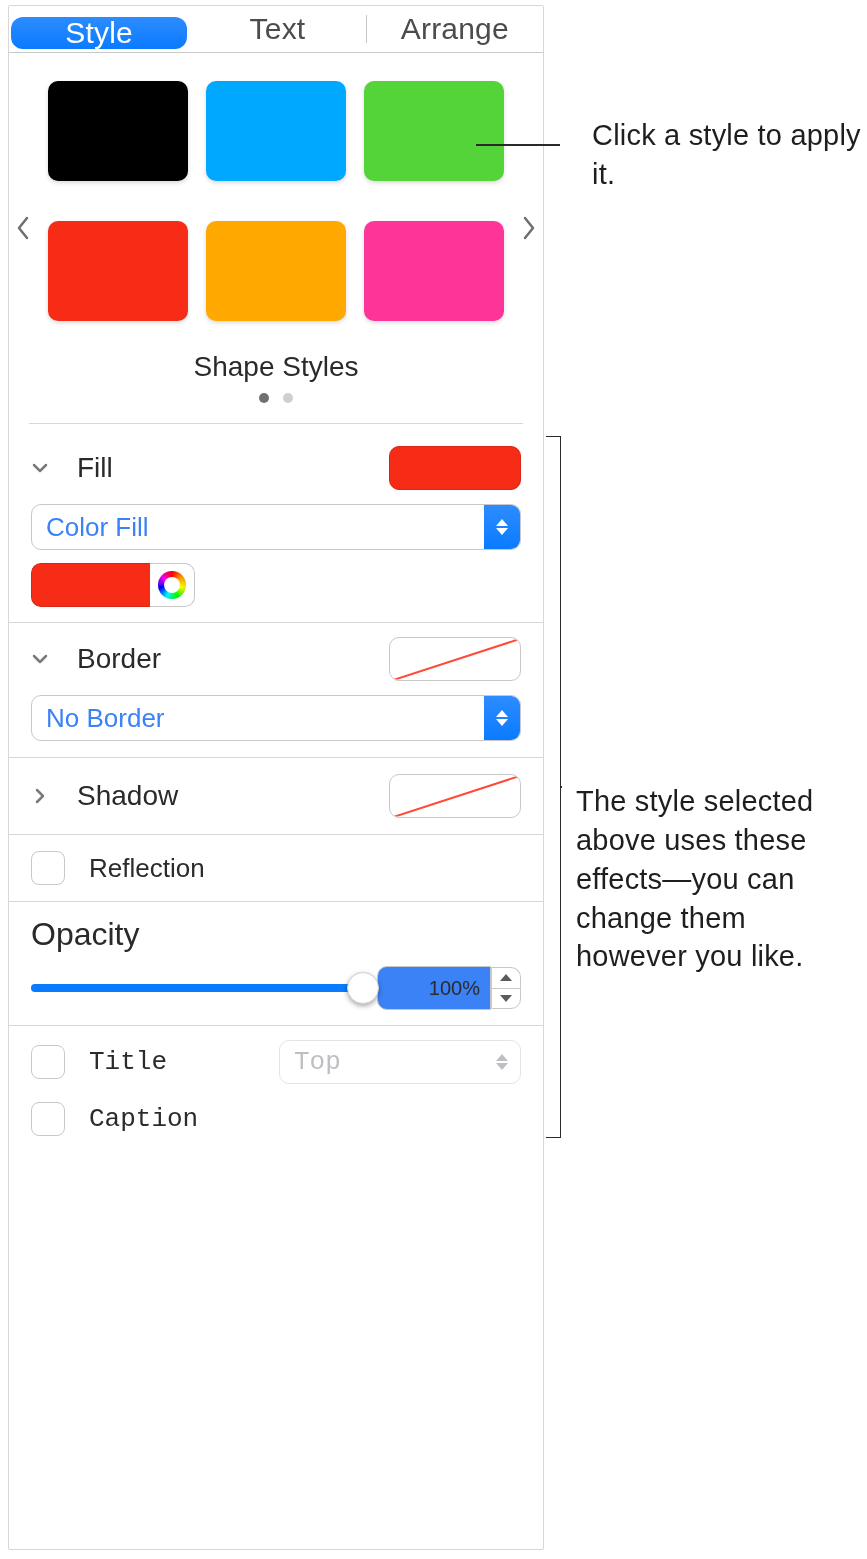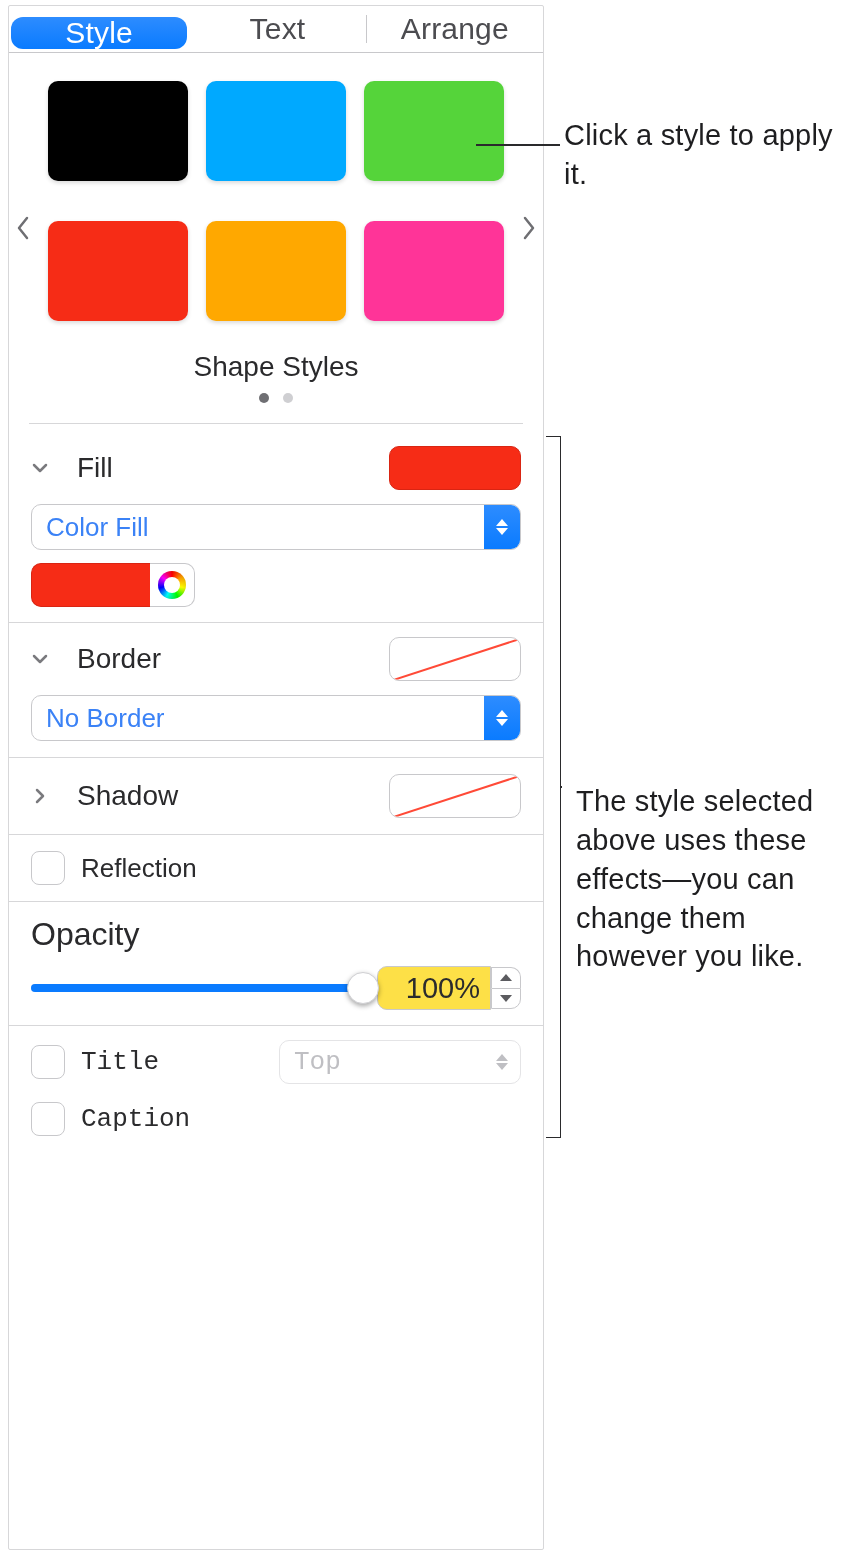--- a/index.html
+++ b/index.html
@@ -135,34 +135,34 @@
   .colorwheel{
     width:28px;height:28px;border-radius:50%;
     background:conic-gradient(red,orange,yellow,lime,cyan,blue,magenta,red);
     box-shadow:inset 0 0 6px rgba(0,0,0,.15);
     position:relative;
   }
   .colorwheel::after{content:"";position:absolute;inset:6px;border-radius:50%;background:#fff;}
   .checkbox{
     width:32px;height:32px;border:1.5px solid var(--line-strong);border-radius:8px;background:#fff;
   }
-  .check-row{display:flex;align-items:center;gap:16px;}
+  .check-row{display:flex;align-items:center;gap:24px;}
   
   .opacity-label{font-size:32px;margin-bottom:14px;color:#2a2a2c;}
   .opacity-row{display:flex;align-items:center;gap:14px;}
   .slider{flex:1;height:34px;position:relative;}
   .slider-track{position:absolute;left:0;right:0;top:50%;height:8px;transform:translateY(-50%);background:#e4e4e6;border-radius:4px;}
   .slider-fill{position:absolute;left:0;top:50%;height:8px;transform:translateY(-50%);background:var(--accent);border-radius:4px;}
   .slider-thumb{position:absolute;top:50%;width:30px;height:30px;transform:translate(-50%,-50%);background:#fff;border-radius:50%;box-shadow:0 2px 5px rgba(0,0,0,.35);border:1px solid #d0d0d3;}
   .stepper{
     display:flex;align-items:center;height:42px;
   }
   .stepper .valbox{
     width:102px;height:100%;border:1px solid var(--line-strong);border-radius:10px 0 0 10px;
-    display:flex;align-items:center;justify-content:flex-end;padding-right:10px;font-size:29px;background:#fde047;
+    display:flex;align-items:center;justify-content:flex-end;padding-right:10px;font-size:20px;background:#3b82f6;
   }
   .stepper .btns{
     width:30px;height:100%;
     display:flex;flex-direction:column;
   }
   .stepper .btn{
     flex:1;border:1px solid var(--line-strong);background:#fff;display:flex;align-items:center;justify-content:center;
   }
   .stepper .btn.up{border-radius:0 10px 0 0;border-bottom:none;}
   .stepper .btn.dn{border-radius:0 0 10px 0;}
@@ -354,21 +354,21 @@
           <div class="checkbox"></div>
           <span>Caption</span>
         </div>
       </div>
     </div>
   </div>
 
 </div>
 
 <div class="callout-line" style="left:476px;top:144px;width:84px;height:1.5px;"></div>
-<div class="callout" style="left:564px;top:116px;width:270px;">
+<div class="callout" style="left:592px;top:116px;width:270px;">
   <span>Click a style to apply it.</span>
 </div>
 
 <div class="callout-bracket" style="left:546px;top:436px;width:14px;height:700px;"></div>
 <div class="callout-line" style="left:560px;top:786px;width:1.5px;height:1.5px;"></div>
 <div class="callout" style="left:576px;top:782px;width:288px;">
   <span>The style selected above uses these effects—you can change them however you like.</span>
 </div>
 
 </body></html>

